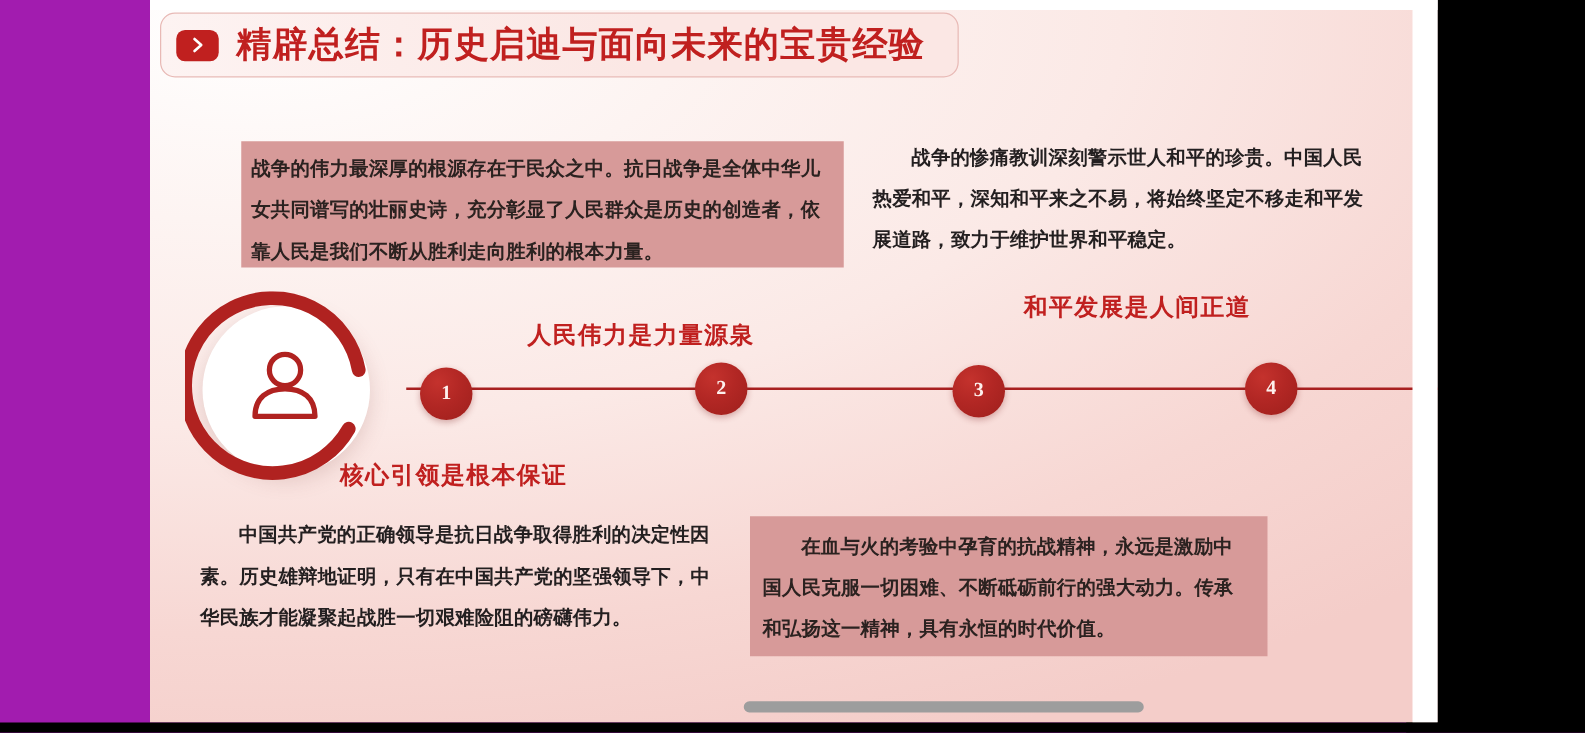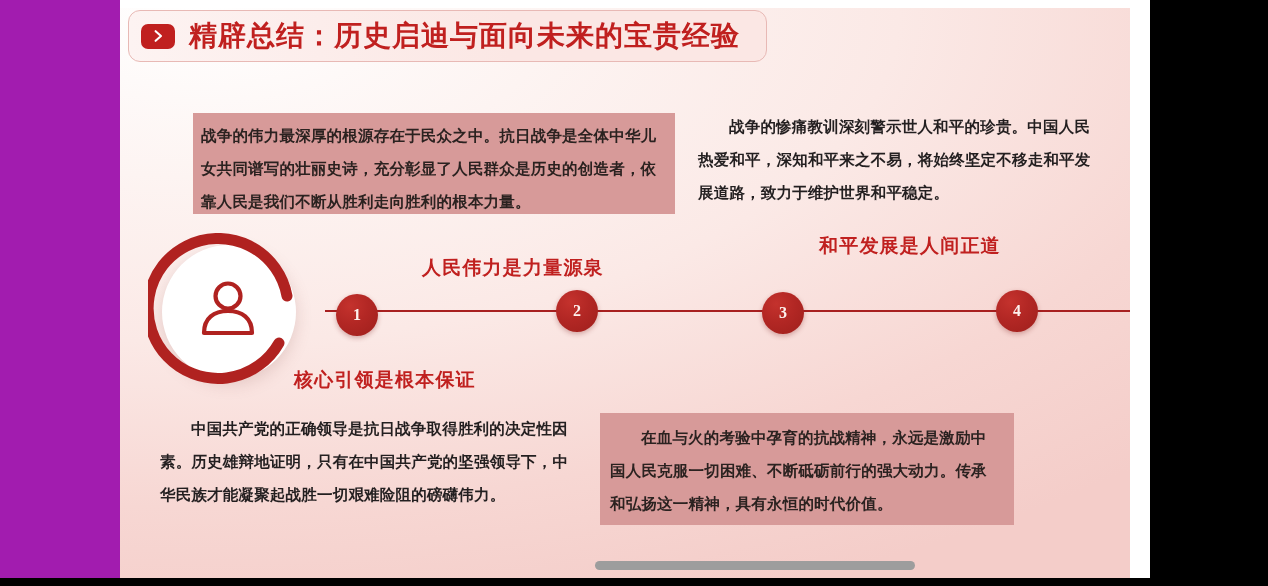--- a/index.html
+++ b/index.html
@@ -77,21 +77,21 @@
   
   .heading {
     position: absolute;
     font-size: 19px; font-weight: 700;
     color: #c0201f;
     letter-spacing: 1.2px;
     white-space: nowrap;
   }
   .h-people  { left: 302px; top: 255px; text-align: right; }
   .h-peace   { left: 699px; top: 233px; }
-  .h-core    { left: 152px; top: 367px; margin-left: 22px; }
+  .h-core    { left: 152px; top: 367px; }
   .h-spirit  { left: 522px; top: 354px; }
 
   
   .timeline-line {
     position: absolute;
     left: 205px; top: 310px;
     width: 945px; height: 2.4px;
     background: #a82020;
   }
   .node {

